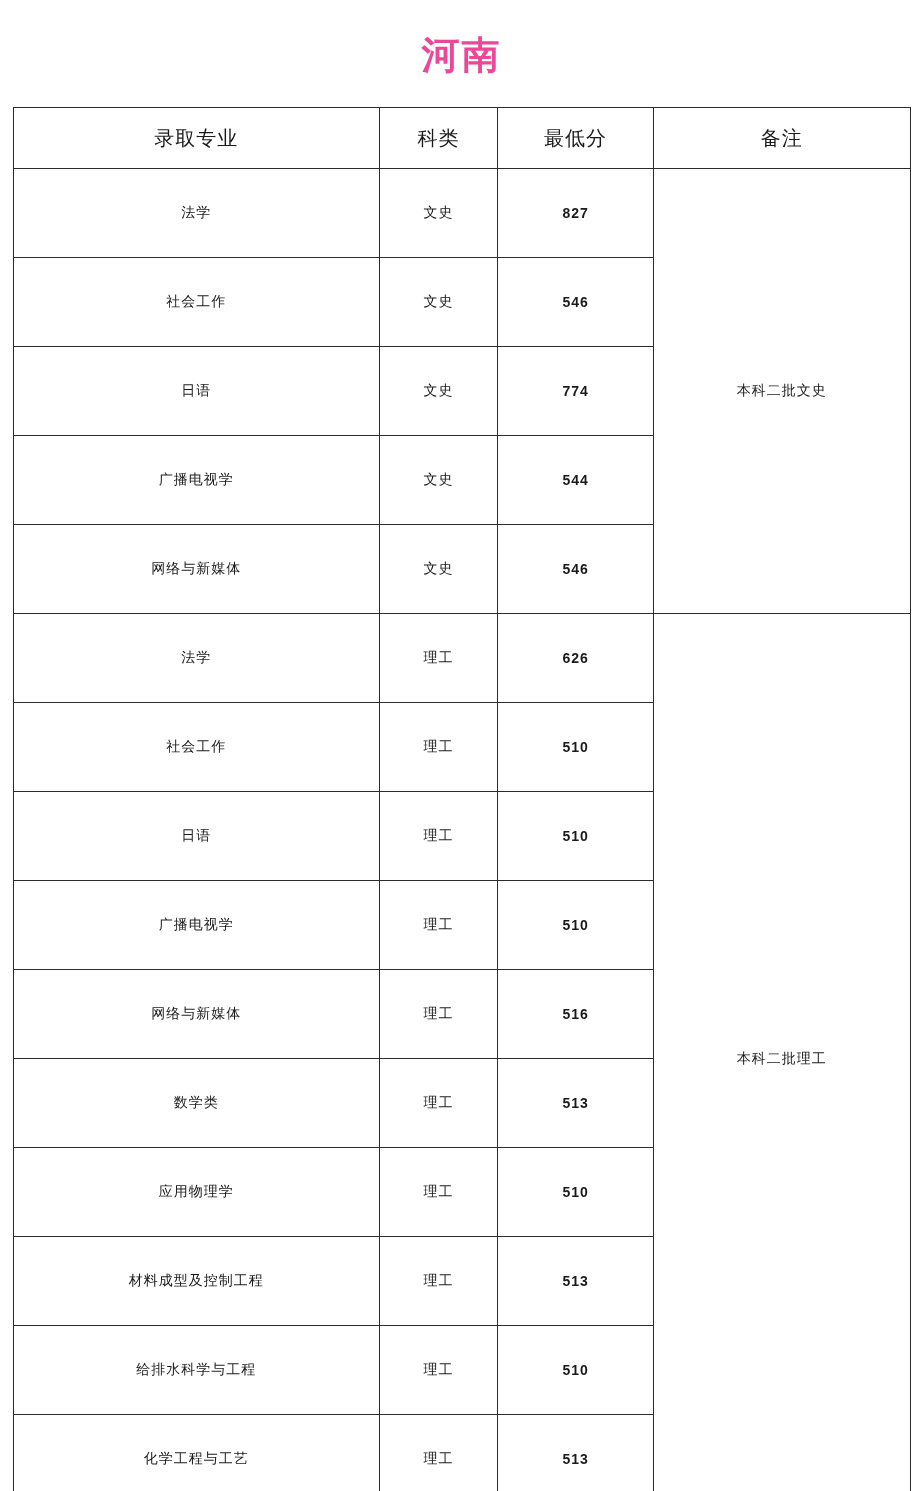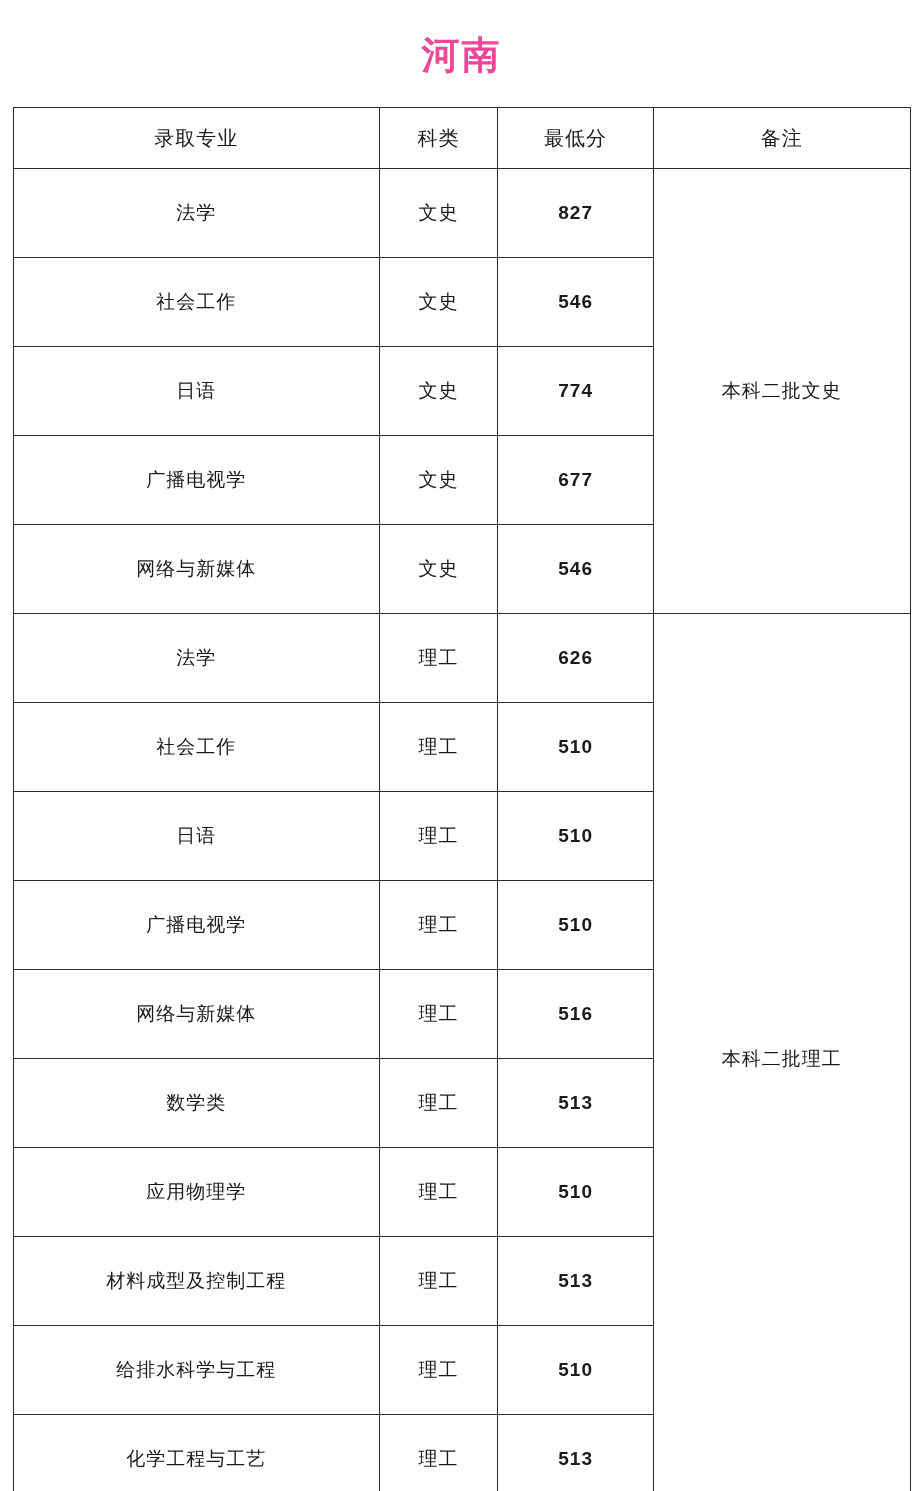--- a/index.html
+++ b/index.html
@@ -31,21 +31,21 @@
     border-collapse: collapse;
     width: 898px;
     margin: 0 auto;
     table-layout: fixed;
   }
   table.score-table th,
   table.score-table td {
     border: 1px solid #2b2b2b;
     text-align: center;
     vertical-align: middle;
-    font-size: 19px;
+    font-size: 14px;
     letter-spacing: 1px;
   }
   table.score-table thead th {
     height: 58px;
     font-weight: 400;
     font-size: 20px;
   }
   table.score-table tbody td {
     height: 86px;
   }
@@ -109,21 +109,21 @@
         <td class="score">546</td>
       </tr>
       <tr>
         <td class="major">日语</td>
         <td class="cat">文史</td>
         <td class="score">774</td>
       </tr>
       <tr>
         <td class="major">广播电视学</td>
         <td class="cat">文史</td>
-        <td class="score">677</td>
+        <td class="score">544</td>
       </tr>
       <tr>
         <td class="major">网络与新媒体</td>
         <td class="cat">文史</td>
         <td class="score">546</td>
       </tr>
 
       <tr>
         <td class="major">法学</td>
         <td class="cat">理工</td>

